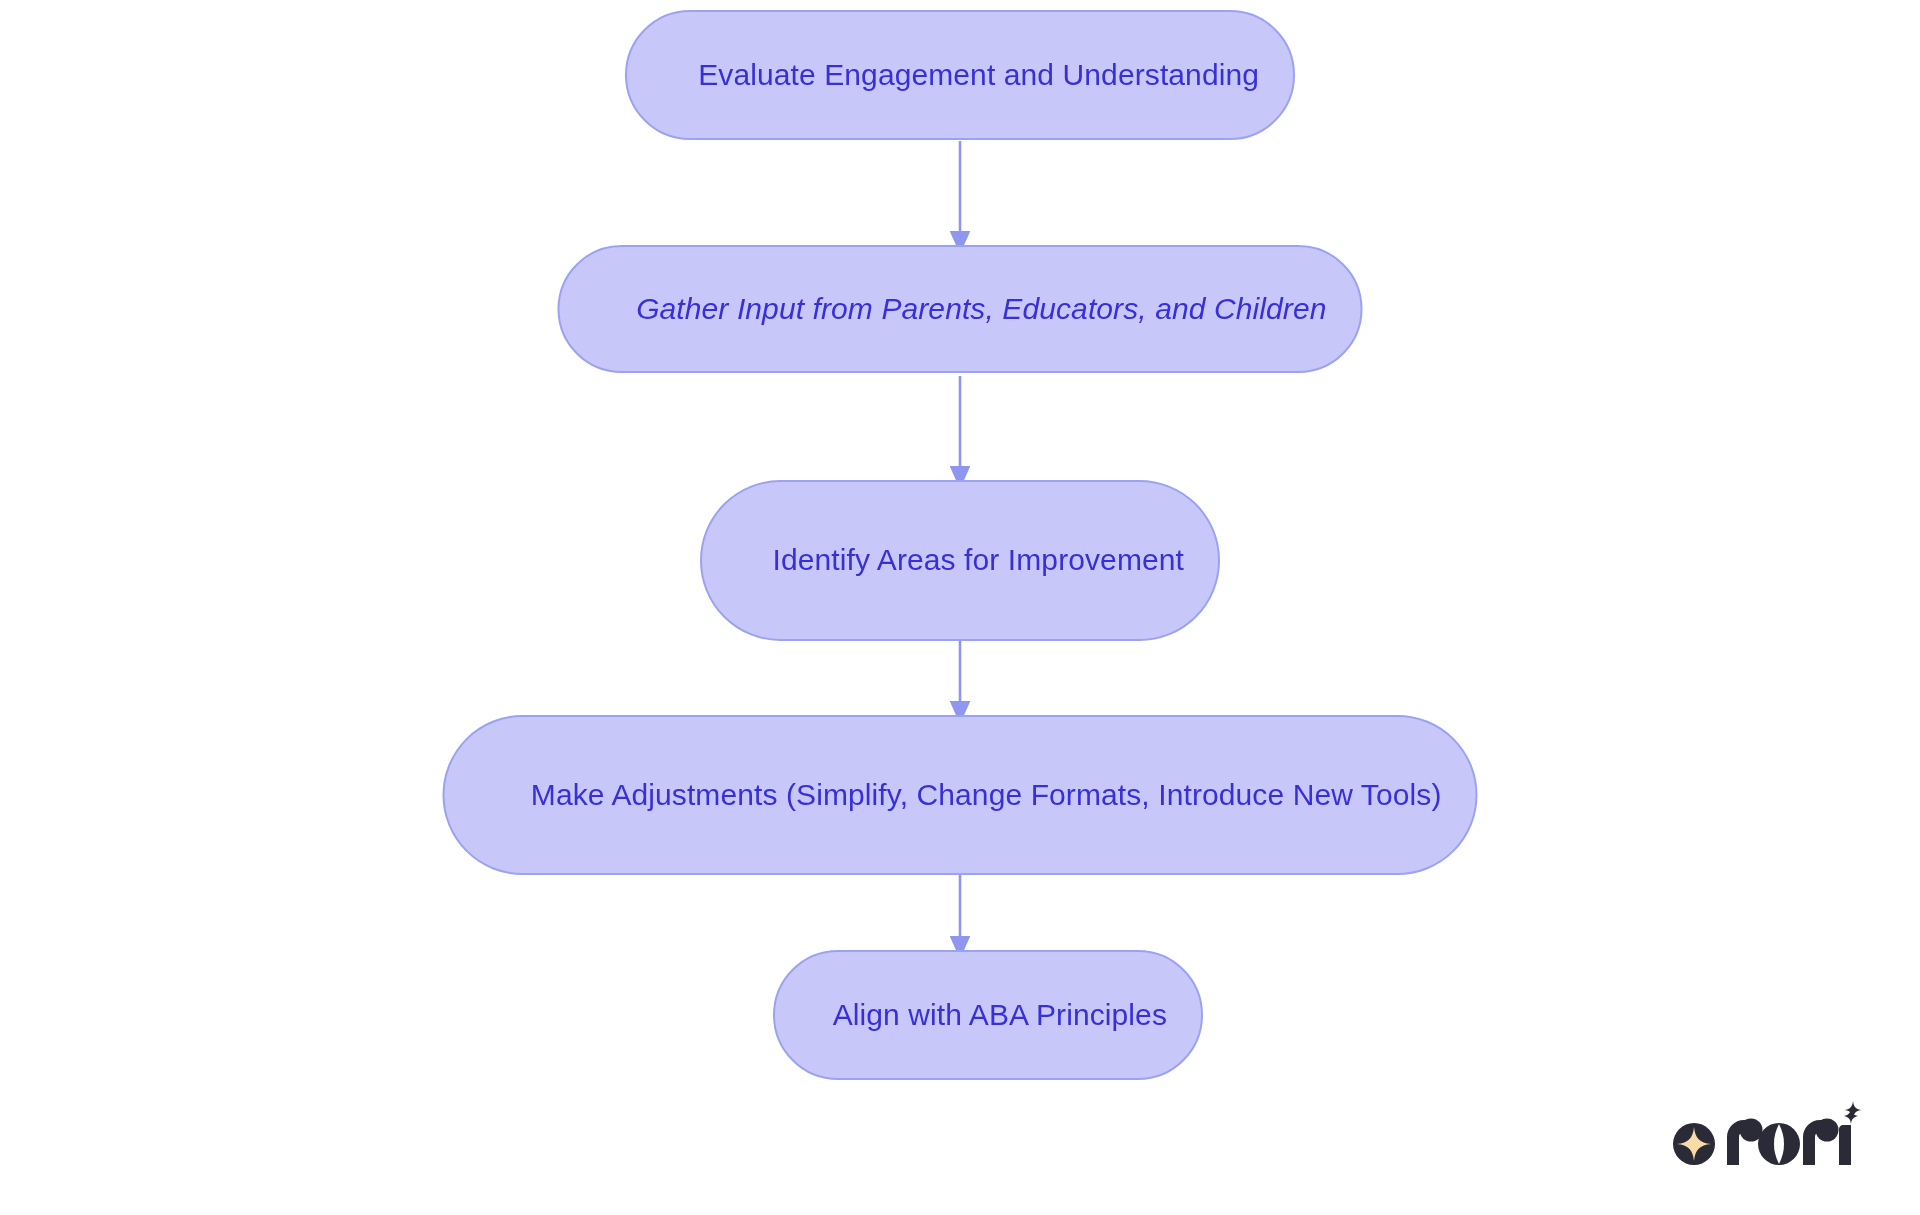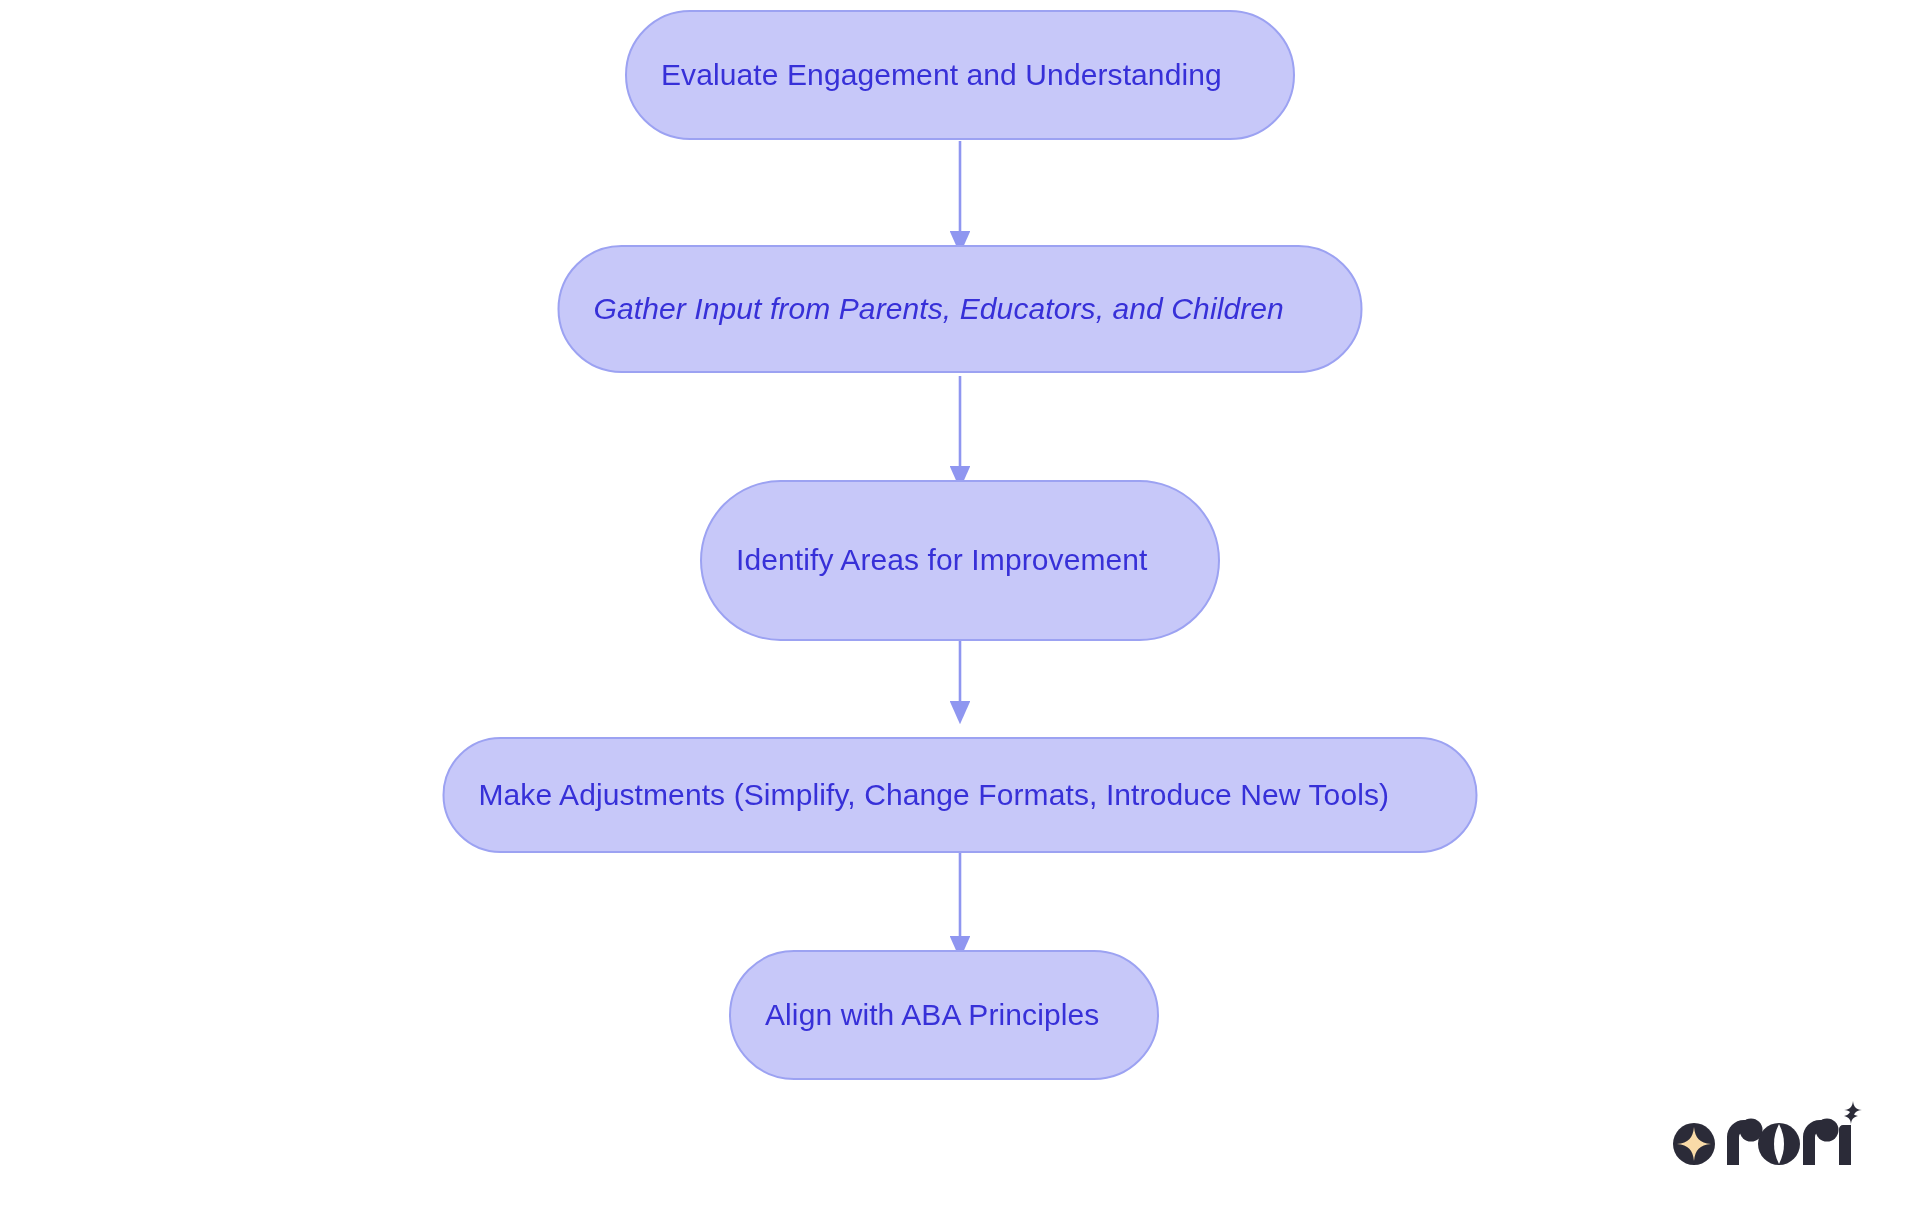--- a/index.html
+++ b/index.html
@@ -29,21 +29,21 @@
     inset: 0;
     width: 1920px;
     height: 1215px;
   }
 
   .flow-node {
     position: absolute;
     box-sizing: border-box;
     display: flex;
     align-items: center;
-    justify-content: flex-start;
+    justify-content: flex-end;
     background: #c7c8f9;
     border: 2px solid #9ca2f2;
     border-radius: 9999px;
     transform: translateX(-50%);
     padding: 0 34px;
   }
 
   .flow-node-label {
     color: #3730d8;
     font-size: 30px;
@@ -90,25 +90,25 @@
   </div>
 
   <div class="flow-node" style="left:960px; top:245px; height:128px; min-width:805px;font-style:italic;">
     <span class="flow-node-label">Gather Input from Parents, Educators, and Children</span>
   </div>
 
   <div class="flow-node" style="left:960px; top:480px; height:161px; min-width:520px;">
     <span class="flow-node-label">Identify Areas for Improvement</span>
   </div>
 
-  <div class="flow-node" style="left:960px; top:715px; height:116px; min-width:1035px;margin-top:22px;">
+  <div class="flow-node" style="left:960px; top:715px; height:160px; min-width:1035px;">
     <span class="flow-node-label">Make Adjustments (Simplify, Change Formats, Introduce New Tools)</span>
   </div>
 
-  <div class="flow-node" style="left:944px; top:950px; height:130px; min-width:430px;">
+  <div class="flow-node" style="left:988px; top:950px; height:130px; min-width:430px;">
     <span class="flow-node-label">Align with ABA Principles</span>
   </div>
 
   <svg id="brand-logo" viewBox="0 0 200 86" xmlns="http://www.w3.org/2000/svg">
 
     <g>
       <circle cx="22" cy="47" r="21" fill="#2b2b38"></circle>
       <path d="M22 30 C23.2 41.4 27.6 45.8 39 47 C27.6 48.2 23.2 52.6 22 64
                C20.8 52.6 16.4 48.2 5 47 C16.4 45.8 20.8 41.4 22 30 Z" fill="#f9dba8"></path>
     </g>

